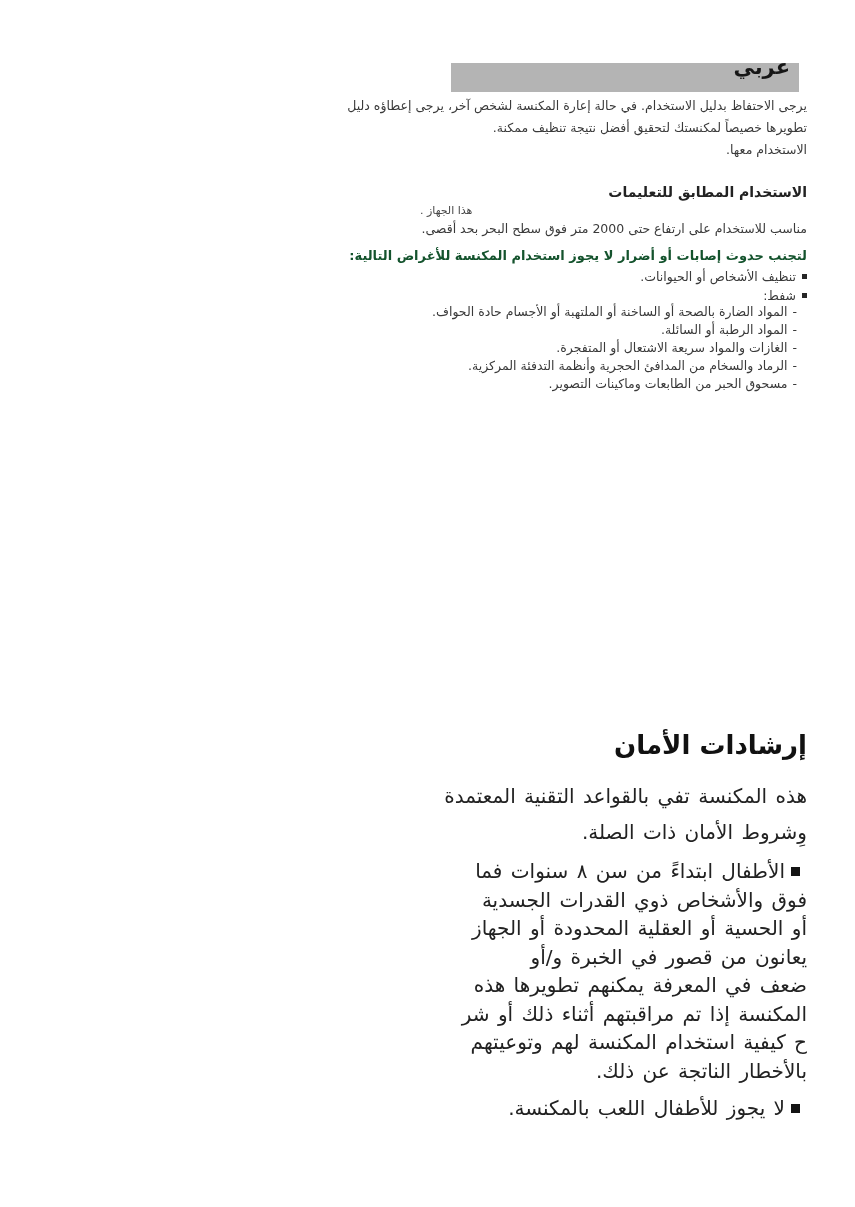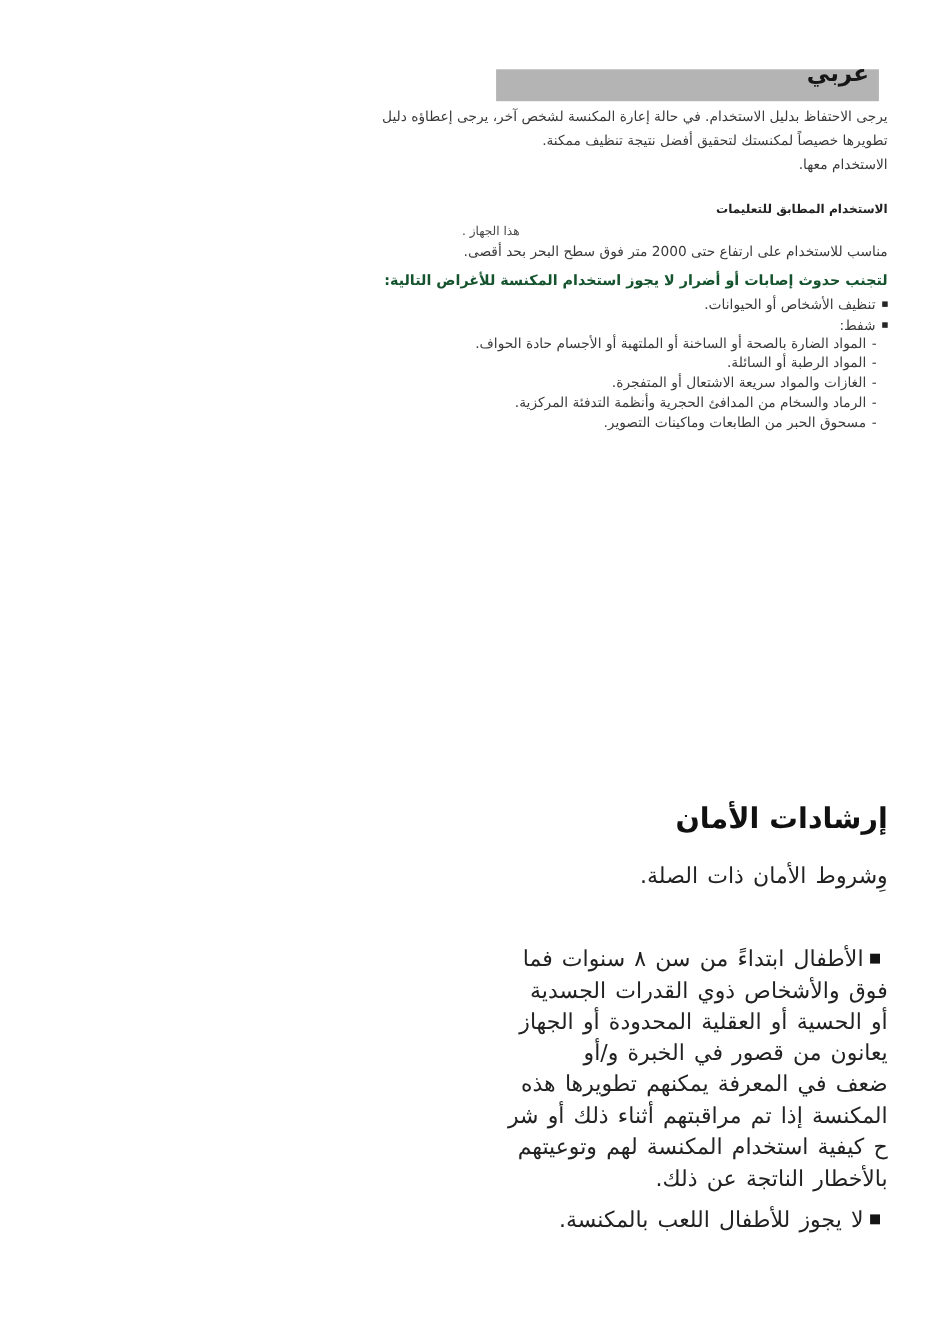--- a/index.html
+++ b/index.html
@@ -15,21 +15,21 @@
   }
   .abs { position: absolute; }
   .tl { white-space: nowrap; }
 
   
   #lang-bar { right: 56px; top: 63px; width: 348px; height: 29px; background: #b4b4b4; }
   #lang-label { position: absolute; right: 9px; top: -8px; font-size: 21px; font-weight: bold; color: #161616; margin-left: 44px; }
 
   
   #intro { right: 48px; top: 95px; font-size: 12.5px; line-height: 22px; text-align: right; }
-  #iu-heading { right: 48px; top: 184px; font-size: 11px; font-weight: bold; color: #222; }
+  #iu-heading { right: 48px; top: 184px; font-size: 14px; font-weight: bold; color: #222; }
   #iu-fragment { left: 420px; top: 204px; font-size: 11px; color: #474747; }
   #iu-altitude { right: 48px; top: 221px; font-size: 12.5px; }
   #iu-warning { right: 48px; top: 248px; font-size: 13px; font-weight: bold; color: #14532d; }
 
   #iu-bullets { right: 48px; top: 267px; font-size: 12.5px; }
   .brow { display: flex; align-items: center; gap: 6px; height: 19px; }
   .sq { width: 5px; height: 5px; background: #262626; flex: 0 0 auto; }
 
   #iu-dashes { right: 58px; top: 304px; font-size: 12.5px; }
   .drow { display: flex; align-items: baseline; gap: 5px; height: 18px; }
@@ -99,20 +99,21 @@
     </div>
     <div class="drow">
       <span class="dash">-</span>
       <span>مسحوق الحبر من الطابعات وماكينات التصوير.</span>
     </div>
   </div>
 
   <div class="abs" id="safety-heading">إرشادات الأمان</div>
 
   <div class="abs" id="safety-intro">
+      <div class="tl">هذه المكنسة تفي بالقواعد التقنية المعتمدة</div>
       <div class="tl">وِشروط الأمان ذات الصلة.</div>
     </div>
 
   <div class="abs bullet-block" id="safety-b1">
     <span class="bigsq"></span>
   <div class="tl">الأطفال ابتداءً من سن ٨ سنوات فما</div>
       <div class="tl">فوق والأشخاص ذوي القدرات الجسدية</div>
       <div class="tl">أو الحسية أو العقلية المحدودة أو الجهاز</div>
       <div class="tl">يعانون من قصور في الخبرة و/أو</div>
       <div class="tl">ضعف في المعرفة يمكنهم تطويرها هذه</div>

